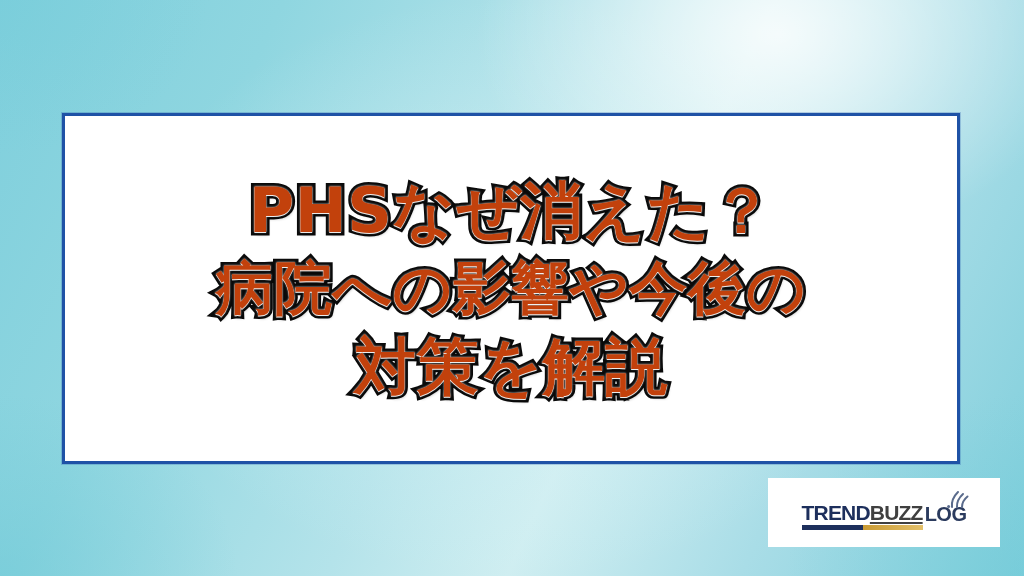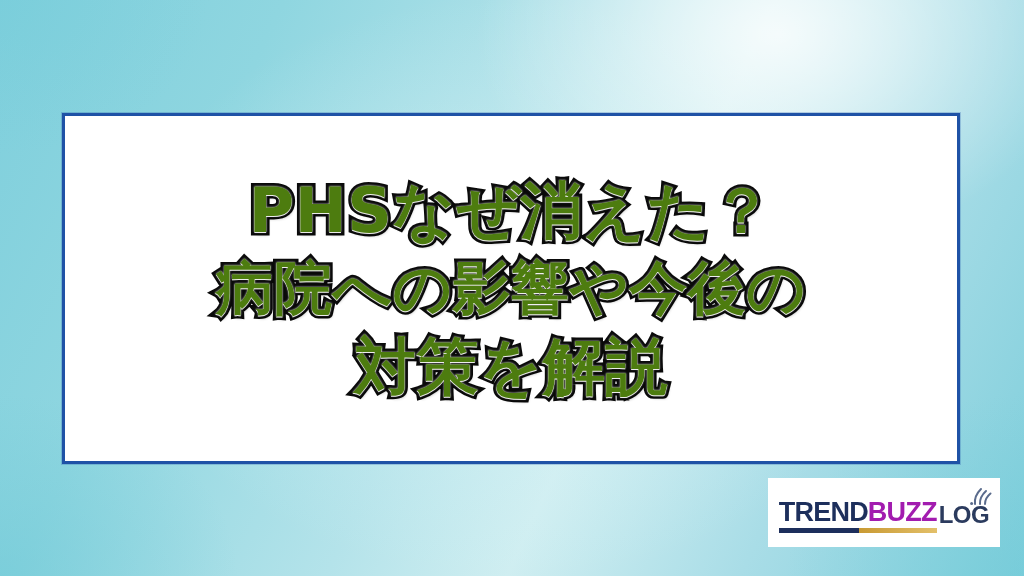--- a/index.html
+++ b/index.html
@@ -53,21 +53,21 @@
     left: 0;
     right: 0;
     top: 50%;
     transform: translateY(-50%);
     text-align: center;
     padding: 0 10px;
   }
 
   .headline-line {
     display: block;
-    color: #4d7c0f;
+    color: #c2410c;
     font-family: "DejaVu Sans", "Liberation Sans", sans-serif;
     font-weight: 700;
     font-size: 62px;
     line-height: 78px;
     letter-spacing: 0.5px;
     white-space: nowrap;
     -webkit-text-stroke: 7px #0a0a0a;
     paint-order: stroke fill;
     text-shadow:
       0 0 2px #ffffff,
@@ -102,42 +102,42 @@
   }
 
   .logo-wordmark {
     position: relative;
     display: inline-block;
   }
 
   .logo-word {
     font-family: "Liberation Sans", sans-serif;
     font-weight: 700;
-    font-size: 27px;
+    font-size: 21px;
     letter-spacing: -0.8px;
     display: inline-block;
   }
   .logo-trend { color: #1d2f5c; }
-  .logo-buzz  { color: #a21caf; }
+  .logo-buzz  { color: #404040; text-decoration: underline; }
 
   .logo-underline {
     position: absolute;
     left: 0;
     right: 0;
     bottom: -7px;
     height: 5px;
     display: flex;
   }
   .logo-underline .u-navy { flex: 1.02; background: #1d2f5c; }
   .logo-underline .u-gold { flex: 1; background: linear-gradient(90deg,#c99a33,#e3c06a); }
 
   .logo-log {
     font-family: "Liberation Sans", sans-serif;
     font-weight: 700;
-    font-size: 24px;
+    font-size: 20px;
     letter-spacing: -0.5px;
     color: #2b3b5e;
     margin-left: 2px;
     position: relative;
     top: 1px;
   }
 
   .logo-signal {
     position: absolute;
     right: -2px;

